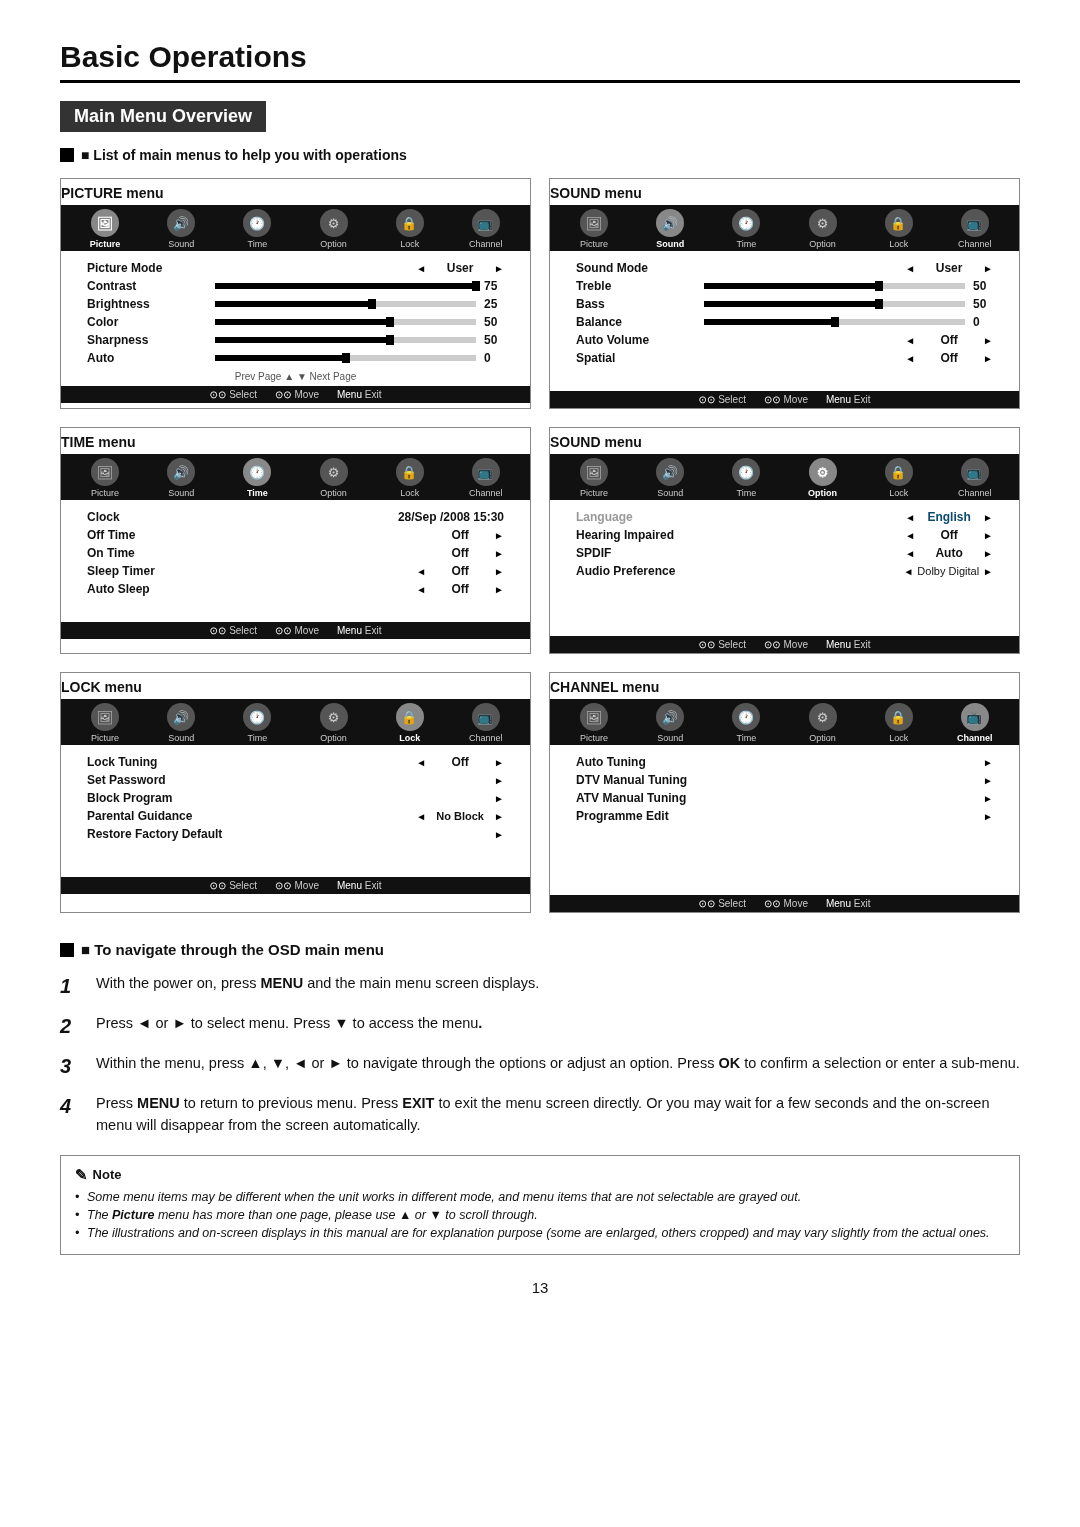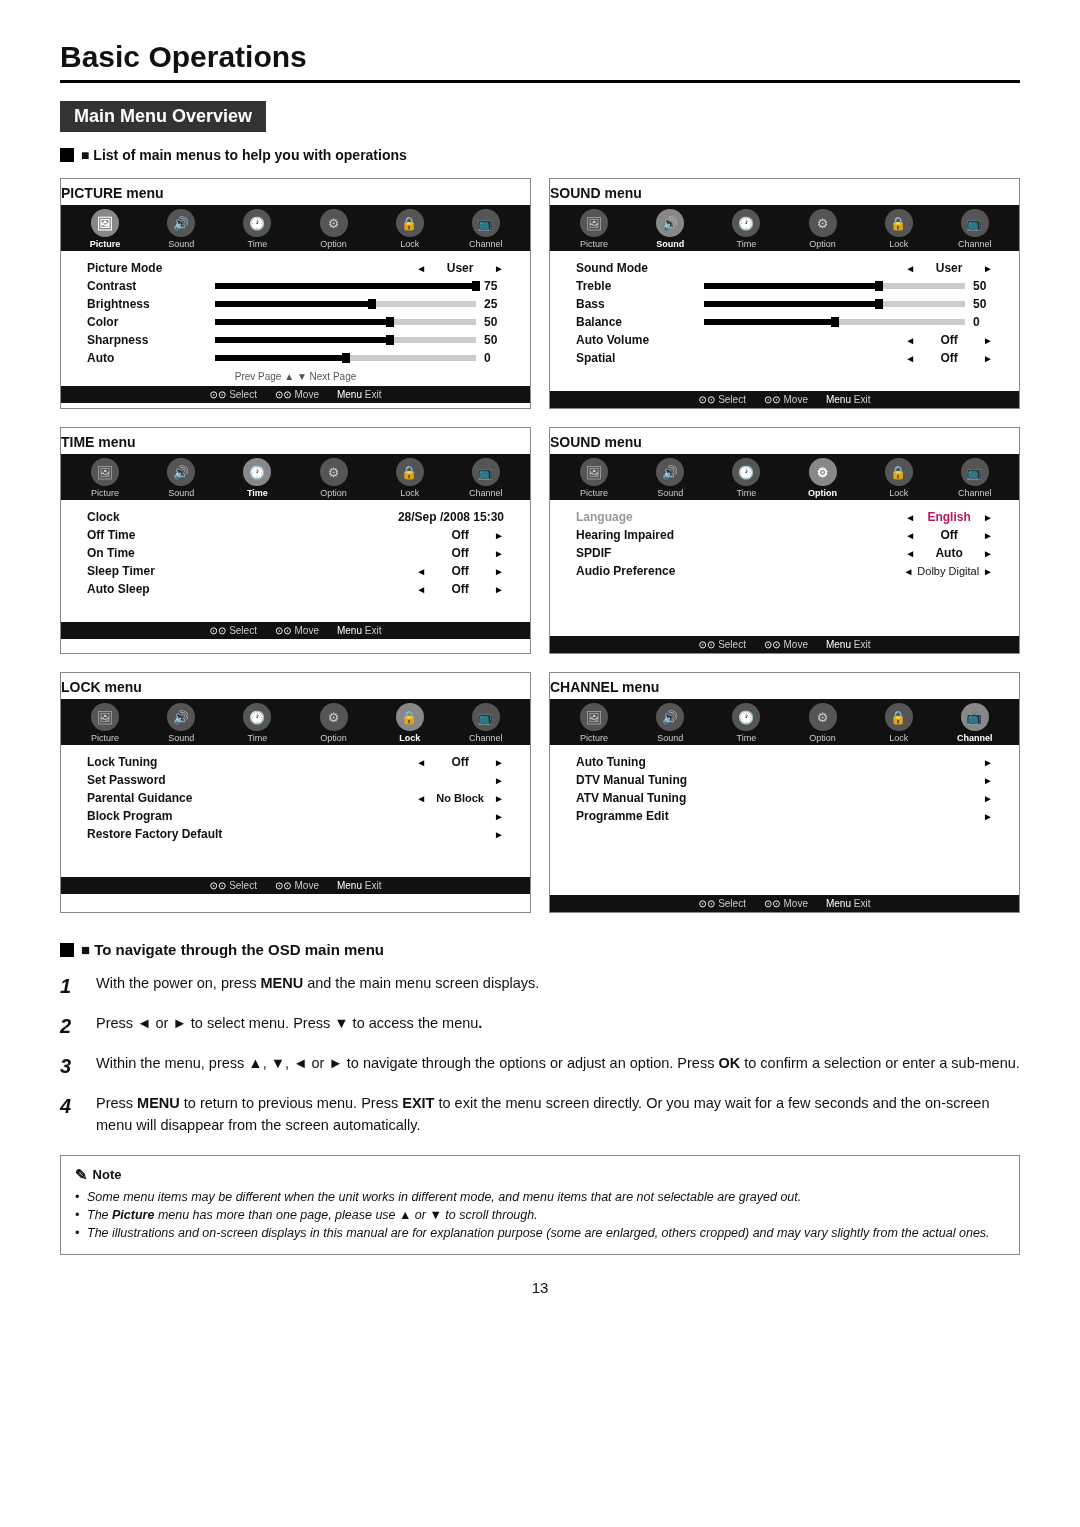--- a/index.html
+++ b/index.html
@@ -156,21 +156,21 @@
       margin-top: 4px;
     }
     .menu-footer span { color: #fff; }
     .prev-next {
       text-align: center;
       font-size: 10px;
       color: #555;
       margin: 2px 0;
     }
     .lang-highlight {
-      color: #be185d;
+      color: #0c4a6e;
       font-weight: bold;
     }
     .grayed { color: #999; }
 
     
     .nav-section { margin-top: 26px; }
     .nav-steps { list-style: none; margin-left: 0; }
     .nav-step {
       display: flex;
       align-items: flex-start;
@@ -588,30 +588,30 @@
           <span class="arrow-btn tri-right"></span>
         </span>
       </div>
       <div class="menu-row">
         <span class="label">Set Password</span>
         <span class="value-area" style="justify-content:flex-end;">
           <span class="arrow-btn tri-right"></span>
         </span>
       </div>
       <div class="menu-row">
-        <span class="label">Parental Guidance</span>
-        <span class="value-area">
-          <span class="arrow-btn tri-left"></span>
-          <span class="value" style="font-weight:bold;font-size:11px;">No Block</span>
-          <span class="arrow-btn tri-right"></span>
-        </span>
-      </div>
-      <div class="menu-row">
         <span class="label">Block Program</span>
         <span class="value-area" style="justify-content:flex-end;">
+          <span class="arrow-btn tri-right"></span>
+        </span>
+      </div>
+      <div class="menu-row">
+        <span class="label">Parental Guidance</span>
+        <span class="value-area">
+          <span class="arrow-btn tri-left"></span>
+          <span class="value" style="font-weight:bold;font-size:11px;">No Block</span>
           <span class="arrow-btn tri-right"></span>
         </span>
       </div>
       <div class="menu-row">
         <span class="label">Restore Factory Default</span>
         <span class="value-area" style="justify-content:flex-end;">
           <span class="arrow-btn tri-right"></span>
         </span>
       </div>
     </div>

